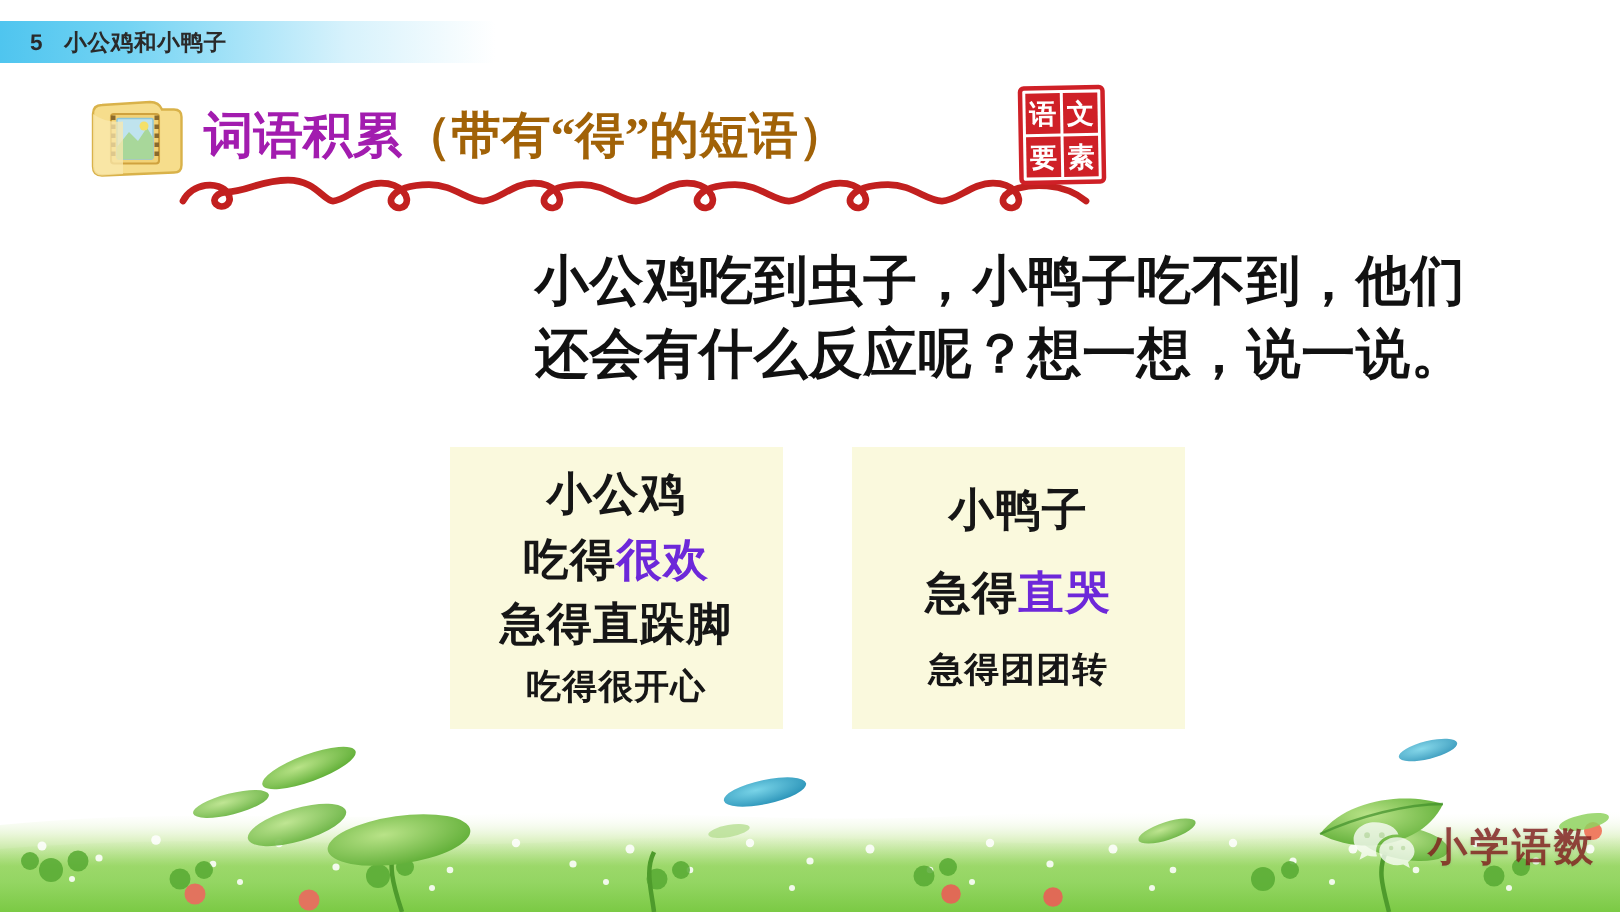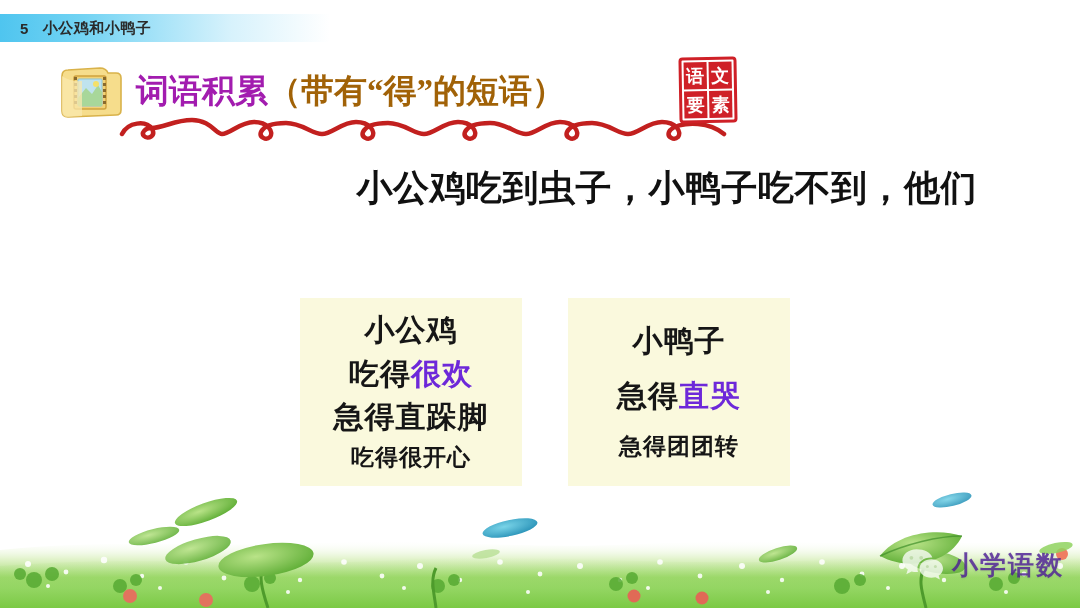--- a/index.html
+++ b/index.html
@@ -178,21 +178,21 @@
     position: absolute;
     right: 16px;
     bottom: 24px;
     display: flex;
     align-items: center;
     gap: 8px;
     opacity: .82;
     pointer-events: none;
   }
   #watermark .wm-text {
-    color: #4c1d95;
+    color: #7f1d1d;
     font-size: 26px;
     font-weight: 700;
     letter-spacing: 2px;
     text-shadow: 0 1px 2px rgba(120,150,110,.35);
     font-family: "DejaVu Sans", "Liberation Sans", sans-serif;
   }
 </style>
 </head>
 <body>
 
@@ -249,20 +249,21 @@
 
   <div id="seal">
     <span class="cell">语</span>
     <span class="cell">文</span>
     <span class="cell">要</span>
     <span class="cell">素</span>
   </div>
 
   <div id="prompt">
     <span class="line1">小公鸡吃到虫子，小鸭子吃不到，他们</span>
+    <span class="line2">还会有什么反应呢？想一想，说一说。</span>
   </div>
 
   <div class="box" id="box-rooster">
     <div class="row">小公鸡</div>
     <div class="row"><span>吃得</span><span class="hi">很欢</span></div>
     <div class="row">急得直跺脚</div>
     <div class="row big">吃得很开心</div>
   </div>
 
   <div class="box" id="box-duck">

